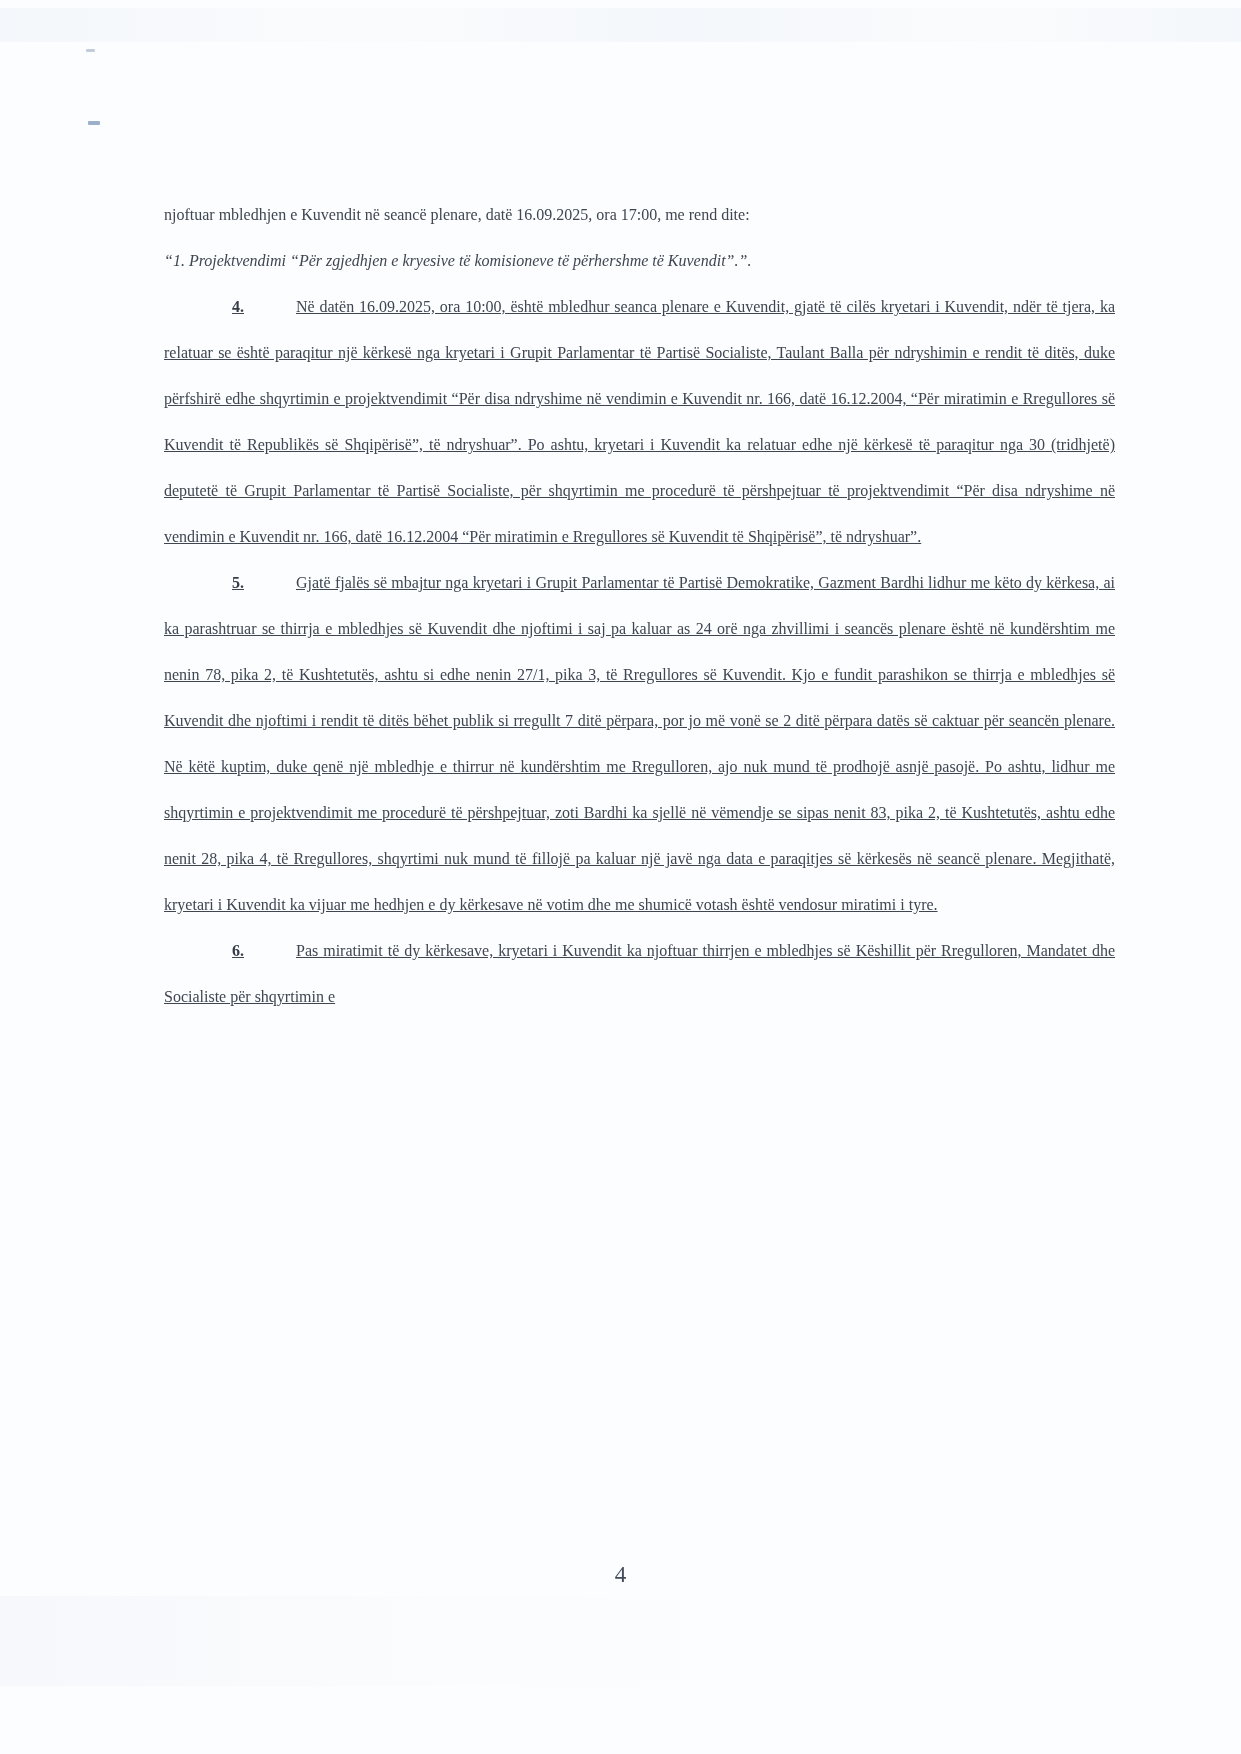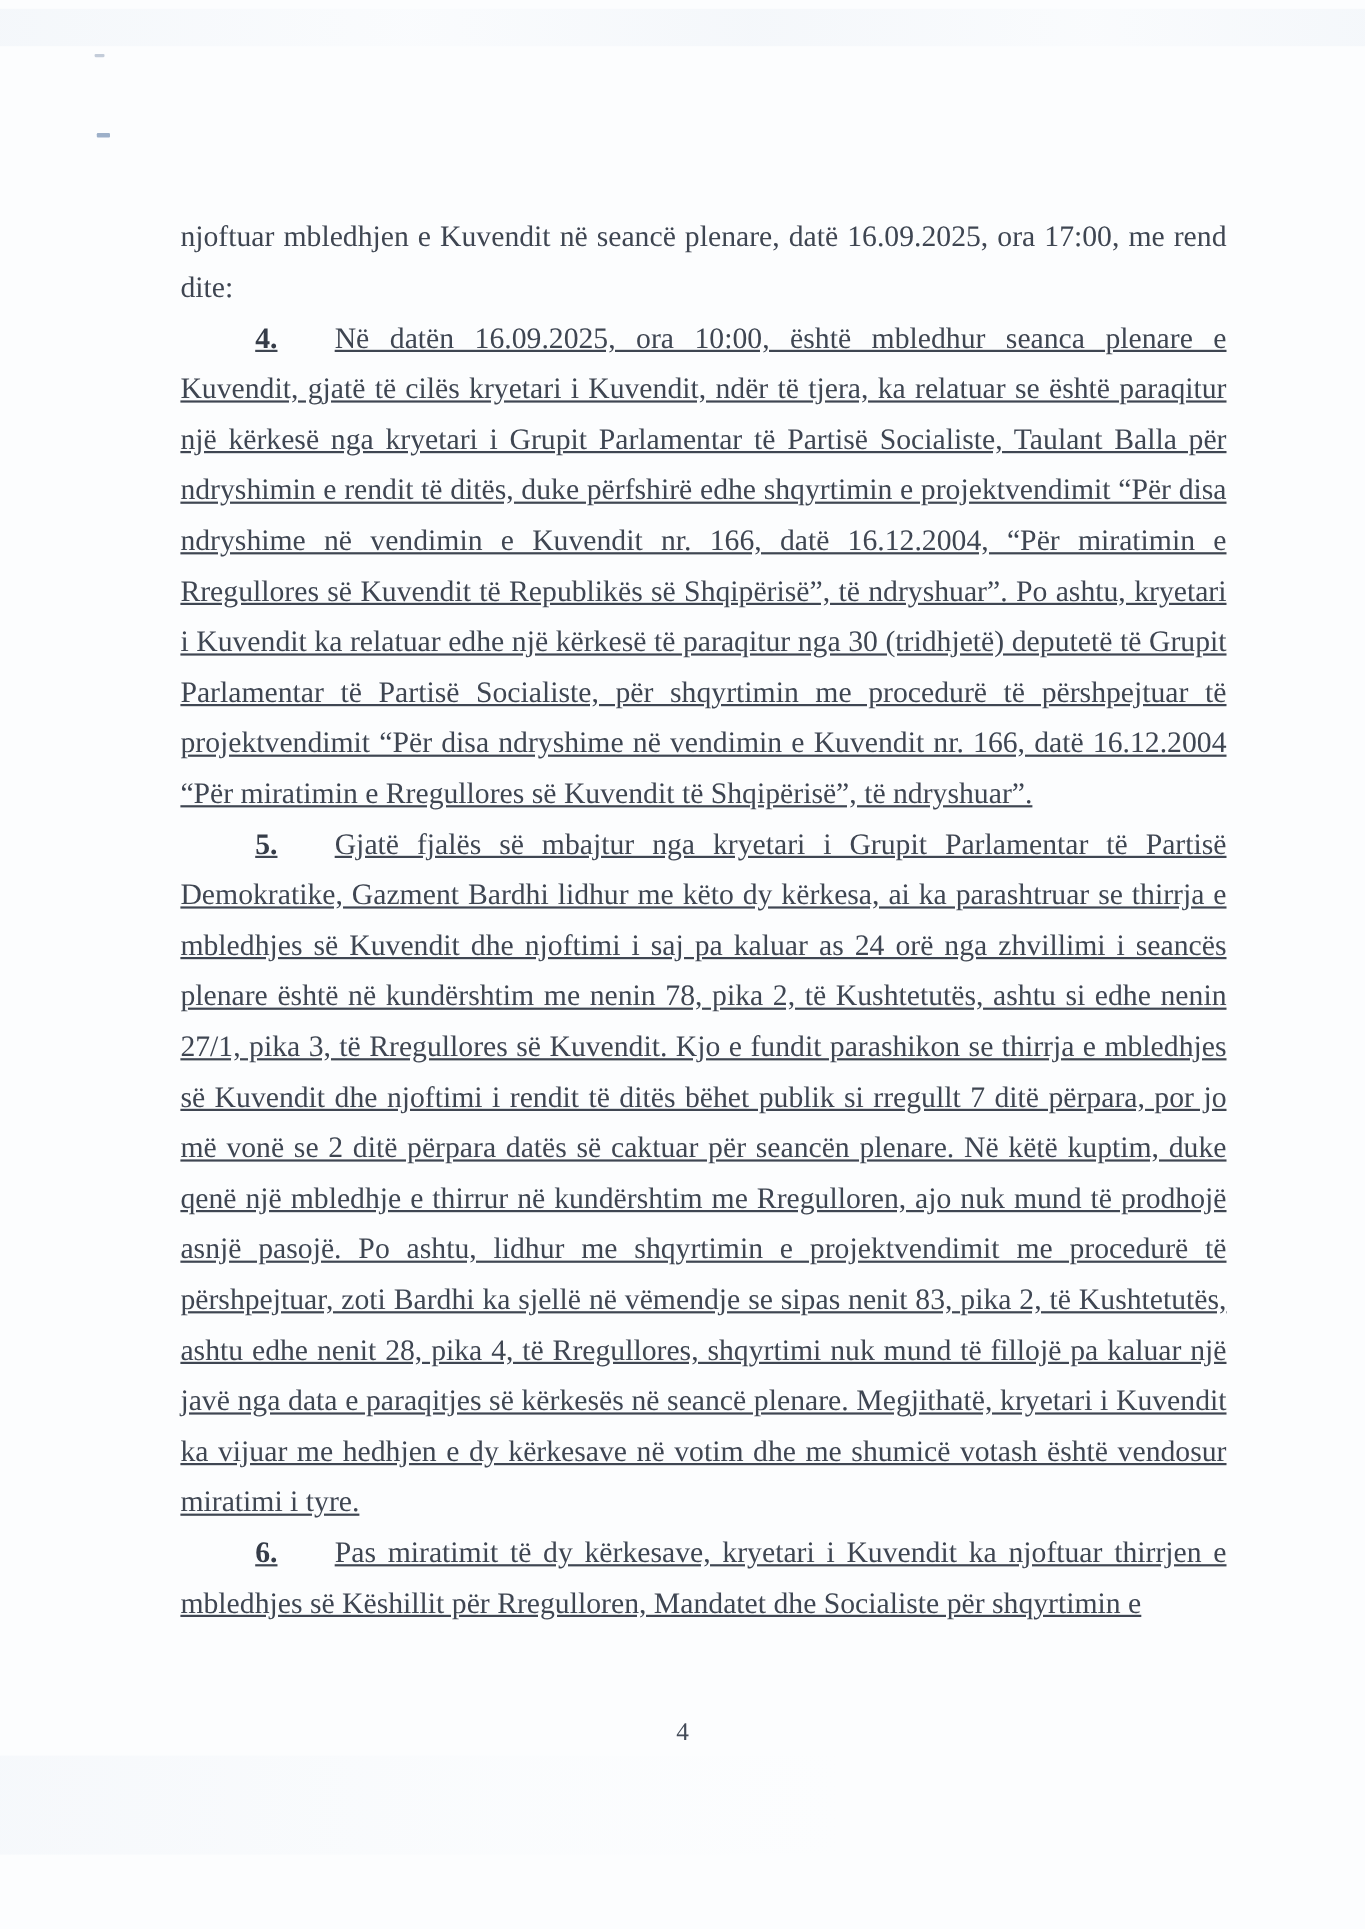--- a/index.html
+++ b/index.html
@@ -46,21 +46,21 @@
     left: 88px; top: 121px;
     width: 12px; height: 4px;
     background: #9db0c9;
     border-radius: 1px;
   }
   .body-text {
     position: absolute;
     left: 164px;
     top: 192px;
     width: 951px;
-    font-size: 27px;
+    font-size: 16px;
     line-height: 46px;
     text-align: justify;
   }
   .body-text p { margin: 0; }
   .p-item { text-indent: 68px; text-decoration: underline; }
   .item-num {
     font-weight: bold;
     color: #353c48;
   }
   .tab {
@@ -87,20 +87,21 @@
 
   <div class="scan-noise-top"></div>
   <div class="scan-noise-bottom"></div>
   <div class="artifact-dash-1"></div>
   <div class="artifact-dash-2"></div>
 
   <div class="body-text">
 
     <p>
       <span class="line">njoftuar mbledhjen e Kuvendit në seancë plenare, datë 16.09.2025, ora 17:00, me rend dite:</span>
+      <span class="line italic-line">“1. Projektvendimi “Për zgjedhjen e kryesive të komisioneve të përhershme të Kuvendit”.”.</span>
     </p>
 
     <p class="p-item gap-md">
       <span class="item-num">4.</span><span class="tab"></span><span>Në datën 16.09.2025, ora 10:00, është mbledhur seanca plenare e Kuvendit, gjatë të cilës kryetari i Kuvendit, ndër të tjera, ka relatuar se është paraqitur një kërkesë nga kryetari i Grupit Parlamentar të Partisë Socialiste, Taulant Balla për ndryshimin e rendit të ditës, duke përfshirë edhe shqyrtimin e projektvendimit “Për disa ndryshime në vendimin e Kuvendit nr. 166, datë 16.12.2004, “Për miratimin e Rregullores së Kuvendit të Republikës së Shqipërisë”, të ndryshuar”. Po ashtu, kryetari i Kuvendit ka relatuar edhe një kërkesë të paraqitur nga 30 (tridhjetë) deputetë të Grupit Parlamentar të Partisë Socialiste, për shqyrtimin me procedurë të përshpejtuar të projektvendimit “Për disa ndryshime në vendimin e Kuvendit nr. 166, datë 16.12.2004 “Për miratimin e Rregullores së Kuvendit të Shqipërisë”, të ndryshuar”.</span>
     </p>
 
     <p class="p-item">
       <span class="item-num">5.</span><span class="tab"></span><span>Gjatë fjalës së mbajtur nga kryetari i Grupit Parlamentar të Partisë Demokratike, Gazment Bardhi lidhur me këto dy kërkesa, ai ka parashtruar se thirrja e mbledhjes së Kuvendit dhe njoftimi i saj pa kaluar as 24 orë nga zhvillimi i seancës plenare është në kundërshtim me nenin 78, pika 2, të Kushtetutës, ashtu si edhe nenin 27/1, pika 3, të Rregullores së Kuvendit. Kjo e fundit parashikon se thirrja e mbledhjes së Kuvendit dhe njoftimi i rendit të ditës bëhet publik si rregullt 7 ditë përpara, por jo më vonë se 2 ditë përpara datës së caktuar për seancën plenare. Në këtë kuptim, duke qenë një mbledhje e thirrur në kundërshtim me Rregulloren, ajo nuk mund të prodhojë asnjë pasojë. Po ashtu, lidhur me shqyrtimin e projektvendimit me procedurë të përshpejtuar, zoti Bardhi ka sjellë në vëmendje se sipas nenit 83, pika 2, të Kushtetutës, ashtu edhe nenit 28, pika 4, të Rregullores, shqyrtimi nuk mund të fillojë pa kaluar një javë nga data e paraqitjes së kërkesës në seancë plenare. Megjithatë, kryetari i Kuvendit ka vijuar me hedhjen e dy kërkesave në votim dhe me shumicë votash është vendosur miratimi i tyre.</span>
     </p>
 

